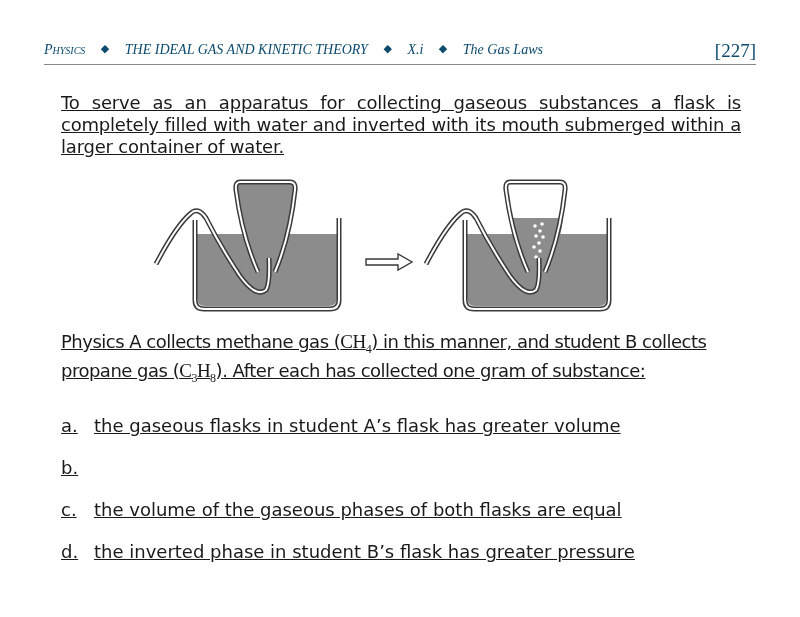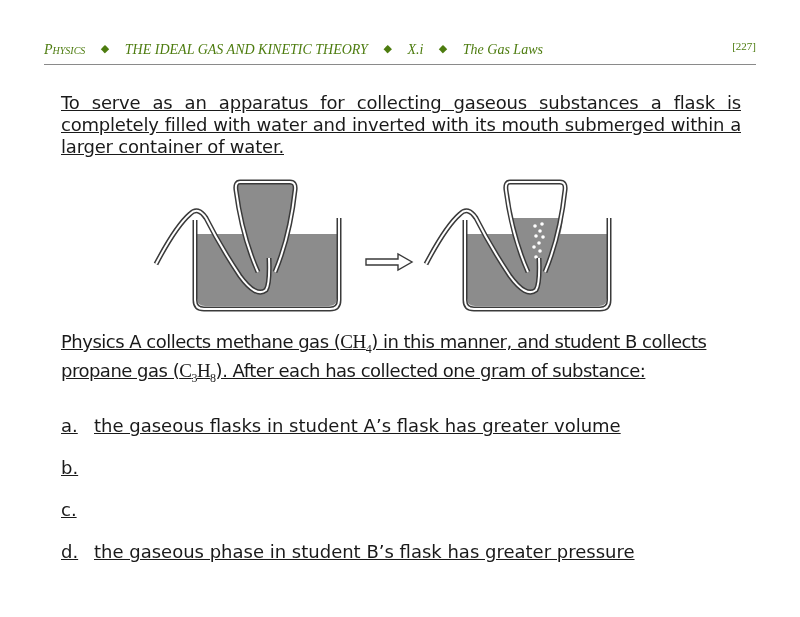--- a/index.html
+++ b/index.html
@@ -1,26 +1,26 @@
 <!DOCTYPE html>
 <html><head>
 <meta charset="utf-8">
 <style>
   html, body { margin: 0; padding: 0; background: #ffffff; }
   body { width: 800px; height: 617px; position: relative; overflow: hidden; color: #1a1a1a; }
   .header {
     position: absolute; left: 44px; top: 38px; width: 712px; height: 26px;
     border-bottom: 1px solid #8a8a8a;
     font-family: "Liberation Serif", "DejaVu Serif", serif;
-    font-style: italic; font-size: 14px; color: #4d7c0f;
+    font-style: italic; font-size: 14px; color: #0c4a6e;
   }
   .header .left { position: absolute; left: 0; top: 4px; white-space: nowrap; }
   .header .sc { font-variant: small-caps; }
   .header .bullet { display: inline-block; margin: 0 12px; font-style: normal; font-size: 11px; position: relative; top: -2px; }
-  .header .page { position: absolute; right: 0; top: 2px; font-style: normal; font-size: 11px; }
+  .header .page { position: absolute; right: 0; top: 2px; font-style: normal; font-size: 19px; }
 
   .body-text {
     font-family: "DejaVu Sans", "Liberation Sans", sans-serif;
     font-size: 18px; line-height: 22px; color: #1a1a1a; text-decoration: underline;
   }
   .intro { position: absolute; left: 61px; top: 92px; width: 680px; text-align: justify; text-align-last: left; letter-spacing: -0.2px; }
   .question { position: absolute; left: 61px; top: 331px; width: 690px; letter-spacing: -0.5px; }
   .chem { font-family: "Liberation Serif", "DejaVu Serif", serif; font-size: 19px; text-align: right; }
   .chem sub { font-size: 12px; }
 
@@ -105,18 +105,19 @@
 <div class="options body-text">
   <div class="option">
     <span class="letter">a.</span>
     <span class="text">the gaseous flasks in student A’s flask has greater volume</span>
   </div>
   <div class="option">
     <span class="letter">b.</span>
   </div>
   <div class="option">
     <span class="letter">c.</span>
+    <span class="text">the volume of the gaseous phases of both flasks are equal</span>
   </div>
   <div class="option">
     <span class="letter">d.</span>
-    <span class="text">the gaseous phase in student B’s flask has greater pressure</span>
+    <span class="text">the inverted phase in student B’s flask has greater pressure</span>
   </div>
 </div>
 
 </body></html>

